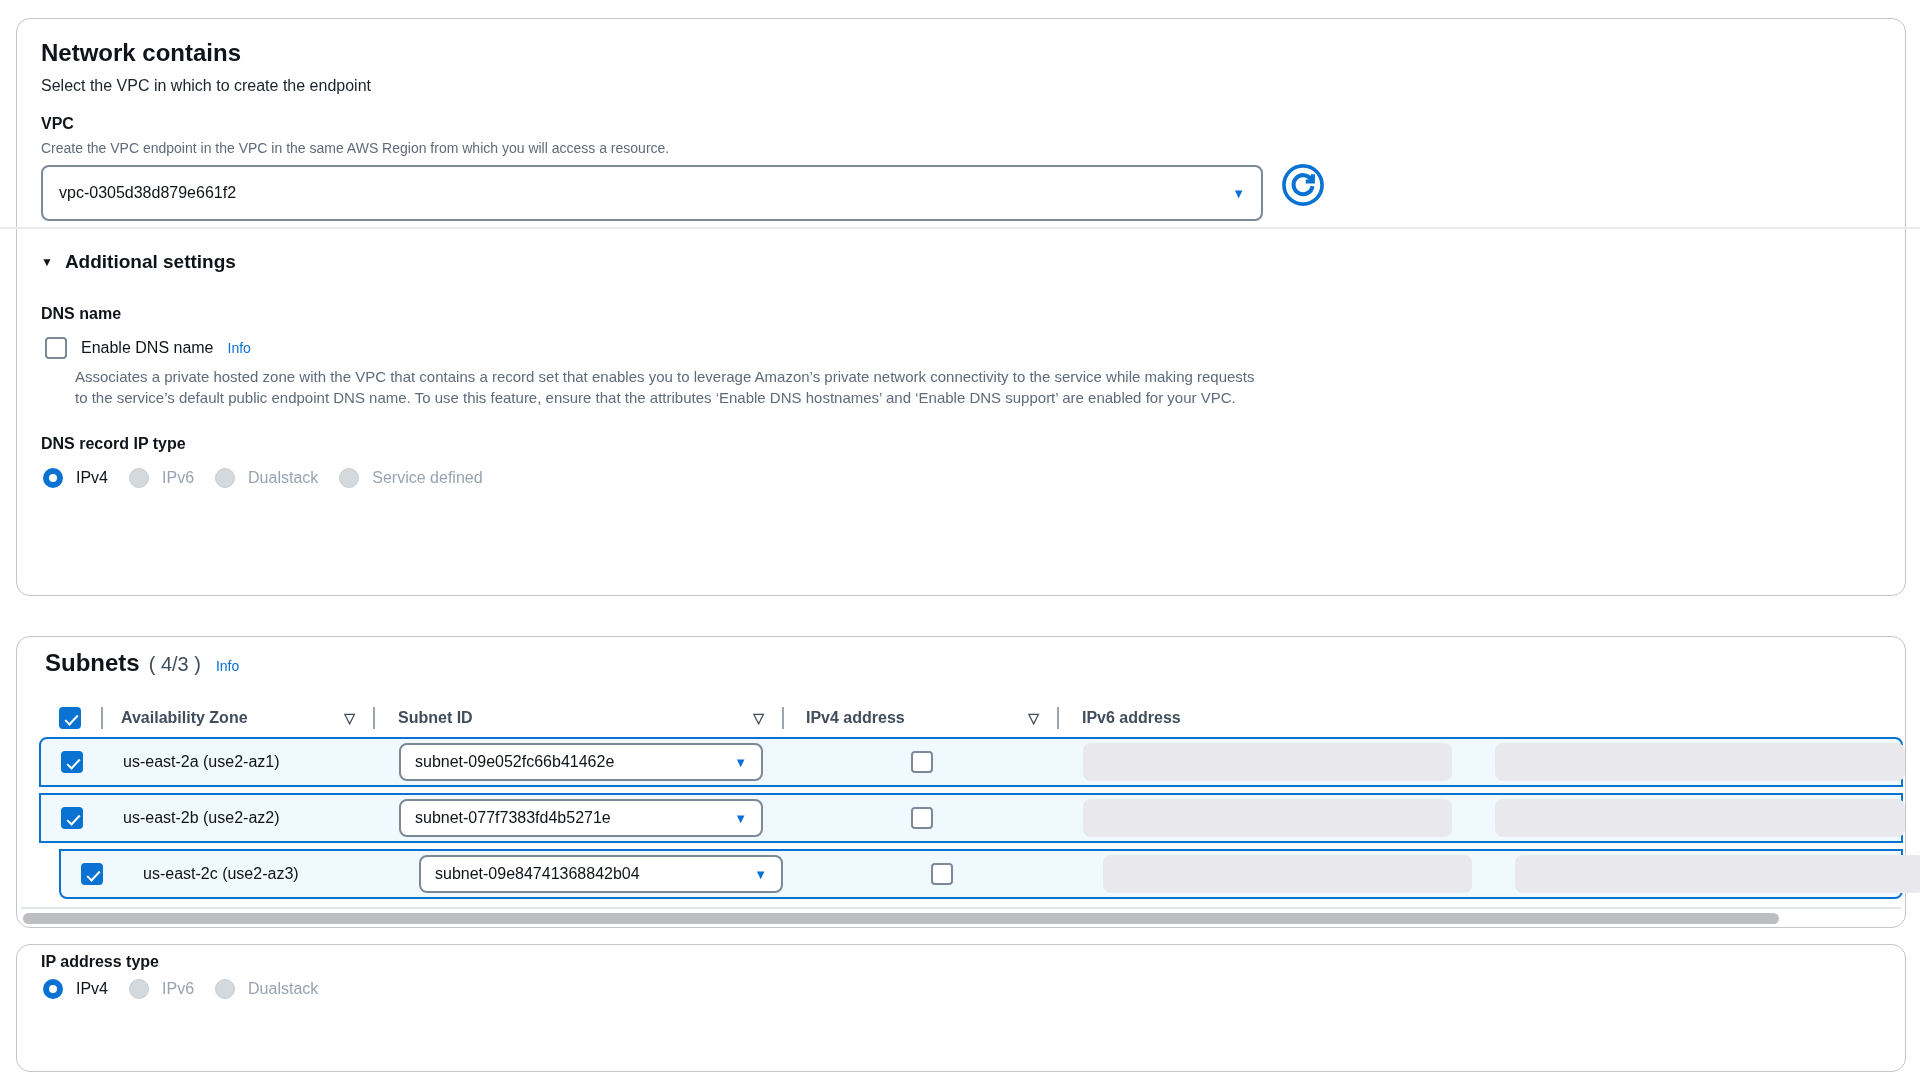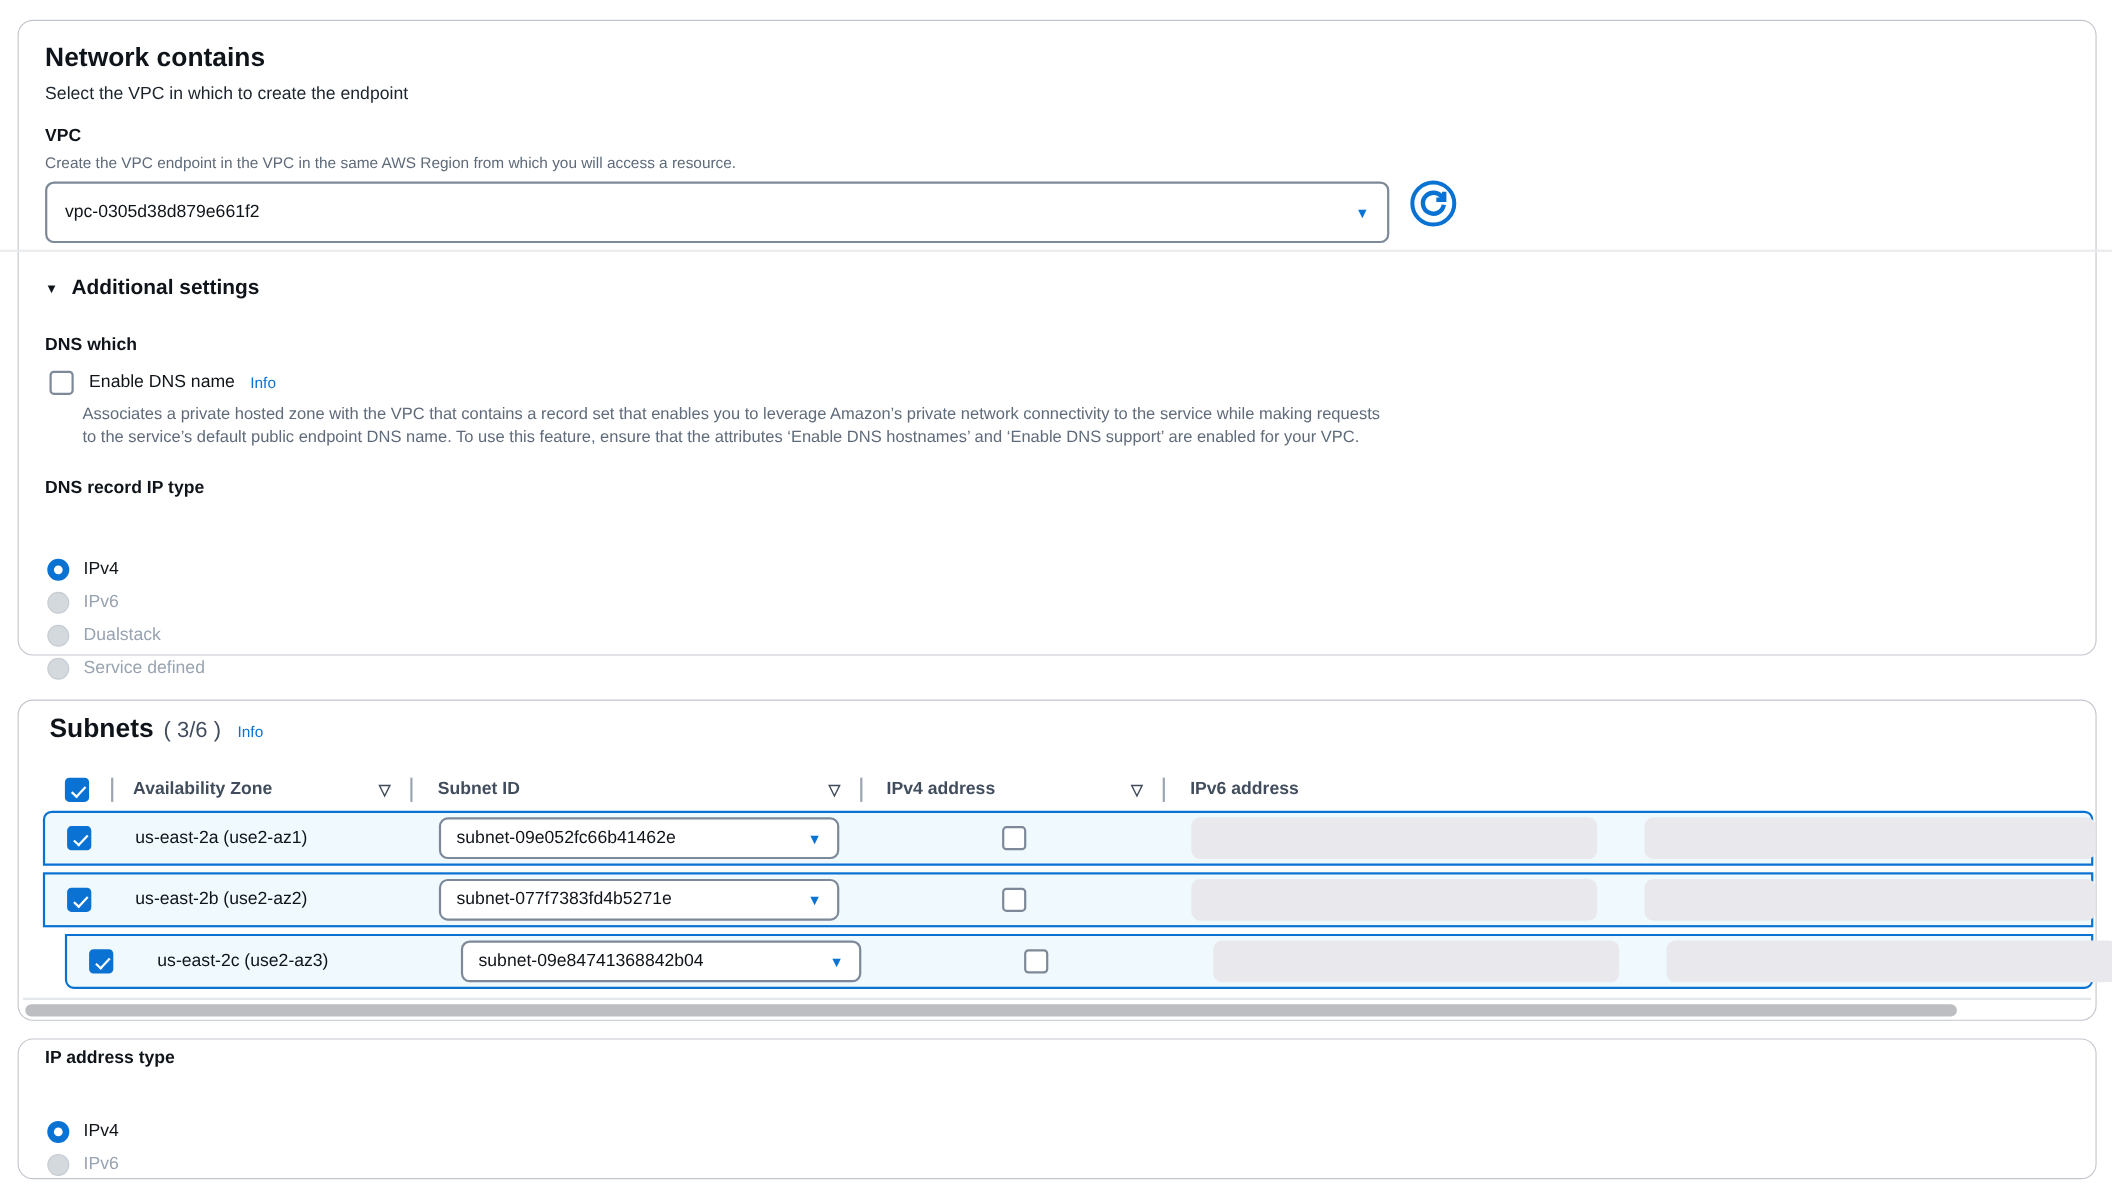--- a/index.html
+++ b/index.html
@@ -33,21 +33,21 @@
               background:#fff; position:relative; flex:0 0 auto; cursor:pointer; }
   .checkbox.checked { background:#0972d3; border-color:#0972d3; }
   .checkbox.checked::after { content:""; position:absolute; left:7px; top:2.5px;
               width:5px; height:11px; border:solid #fff; border-width:0 2.5px 2.5px 0;
               transform:rotate(43deg); }
   .check-row .cb-label { margin-left:14px; font-size:16px; }
   .info-link { margin-left:14px; font-size:14px; font-weight:400; color:#0972d3; cursor:pointer; }
   .para { position:absolute; left:58px; top:347px; width:1185px;
           font-size:15px; line-height:21px; color:#5f6b7a; }
   .group-label2 { position:absolute; left:24px; top:416px; font-size:16px; font-weight:700; }
-  .radio-list { position:absolute; left:26px; display:flex; flex-direction:column; gap:8px;margin-top:40px; }
+  .radio-list { position:absolute; left:26px; display:flex; flex-direction:row; gap:21px; }
   .rl-1 { top:448px; }
   .radio-row { display:flex; align-items:center; height:22px; }
   .radio { width:20px; height:20px; border-radius:50%; flex:0 0 auto; }
   .radio.sel { background:#fff; border:6px solid #0972d3; cursor:pointer; }
   .radio.dis { background:#d4d9de; border:1px solid #c6ccd2; }
   .radio-row .r-label { margin-left:13px; font-size:16px; }
   .radio-row.disabled .r-label { color:#98a3b1; }
 
   
   .subnets-head { position:absolute; left:28px; top:12px; display:flex; align-items:baseline; }
@@ -109,21 +109,21 @@
     </svg>
   </button>
 
   <div class="divider"></div>
 
   <div class="expander">
     <span class="tri">▼</span>
     <span>Additional settings</span>
   </div>
 
-  <div class="group-label">DNS which</div>
+  <div class="group-label">DNS name</div>
 
   <div class="check-row">
     <span class="checkbox"></span>
     <span class="cb-label">Enable DNS name</span>
     <span class="info-link">Info</span>
   </div>
 
   <p class="para">Associates a private hosted zone with the VPC that contains a record set that enables you to leverage Amazon’s private network connectivity to the service while making requests to the service’s default public endpoint DNS name. To use this feature, ensure that the attributes ‘Enable DNS hostnames’ and ‘Enable DNS support’ are enabled for your VPC.</p>
 
   <div class="group-label2">DNS record IP type</div>
@@ -144,21 +144,21 @@
     <div class="radio-row disabled">
       <span class="radio dis"></span>
       <span class="r-label">Service defined</span>
     </div>
   </div>
 </section>
 
 <section class="card card2">
   <div class="subnets-head">
     <span class="subnets-title">Subnets</span>
-    <span class="subnets-count">( 3/6 )</span>
+    <span class="subnets-count">( 4/3 )</span>
     <span class="info-link">Info</span>
   </div>
 
   <div class="table-wrap">
     <div class="thead">
       <div class="th c1 cb-cell">
         <span class="checkbox checked"></span>
       </div>
       <div class="th c2">
         <span class="th-label">Availability Zone</span>

